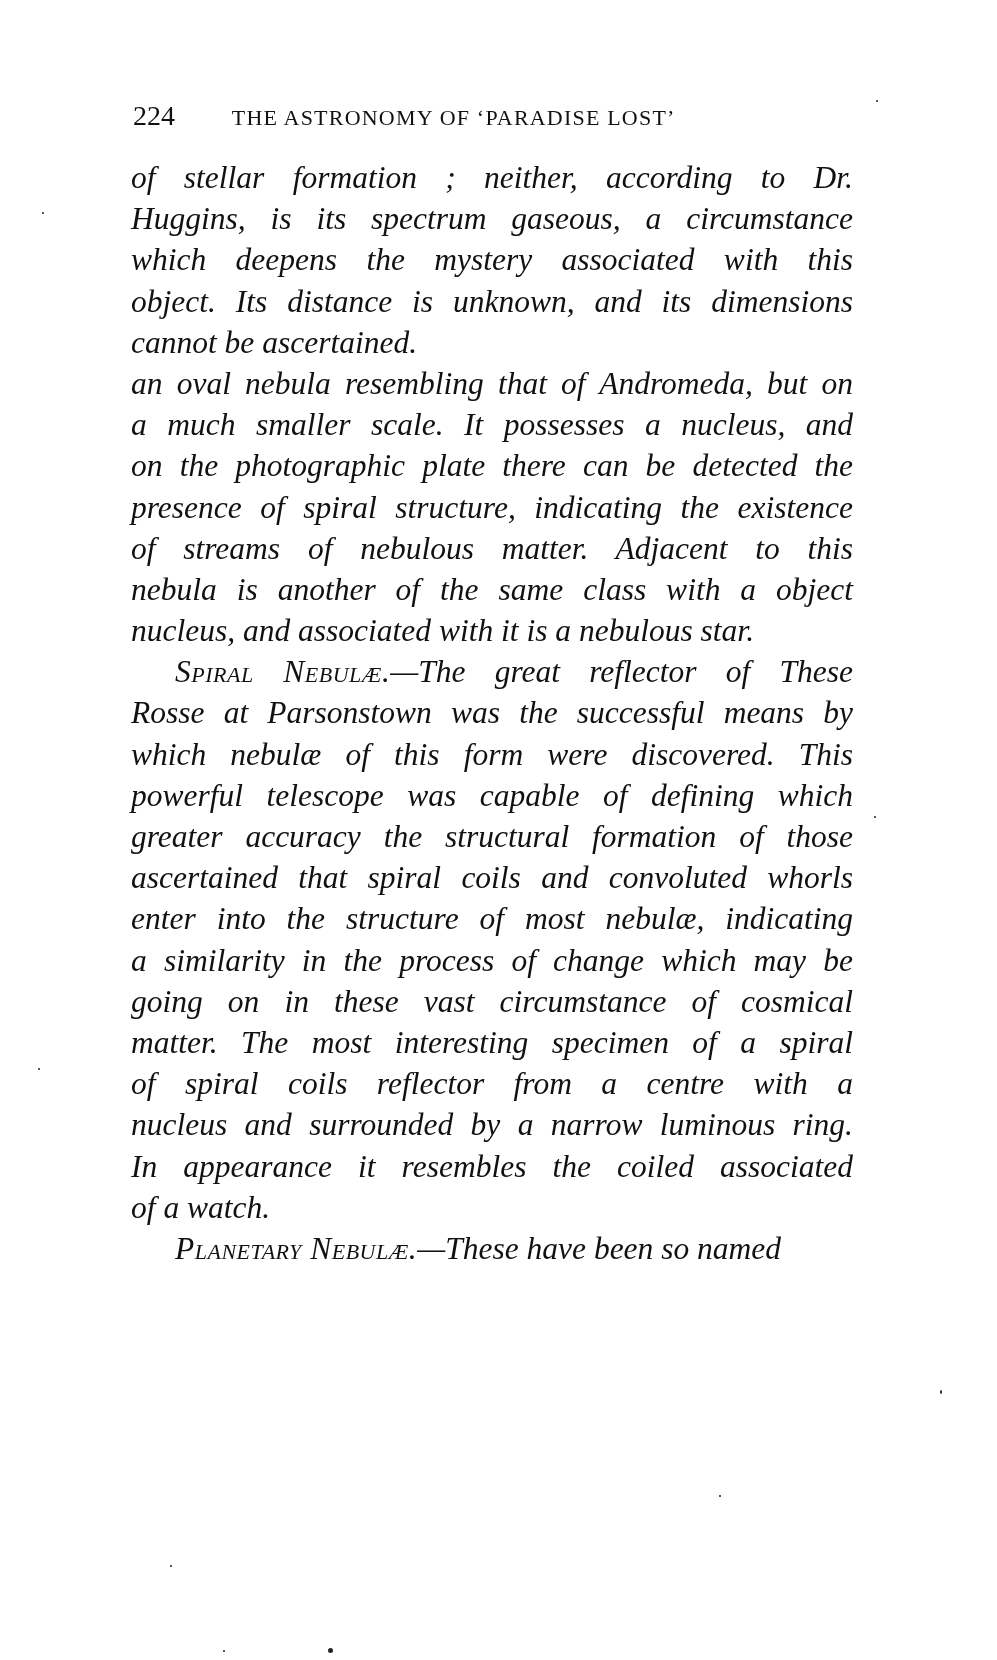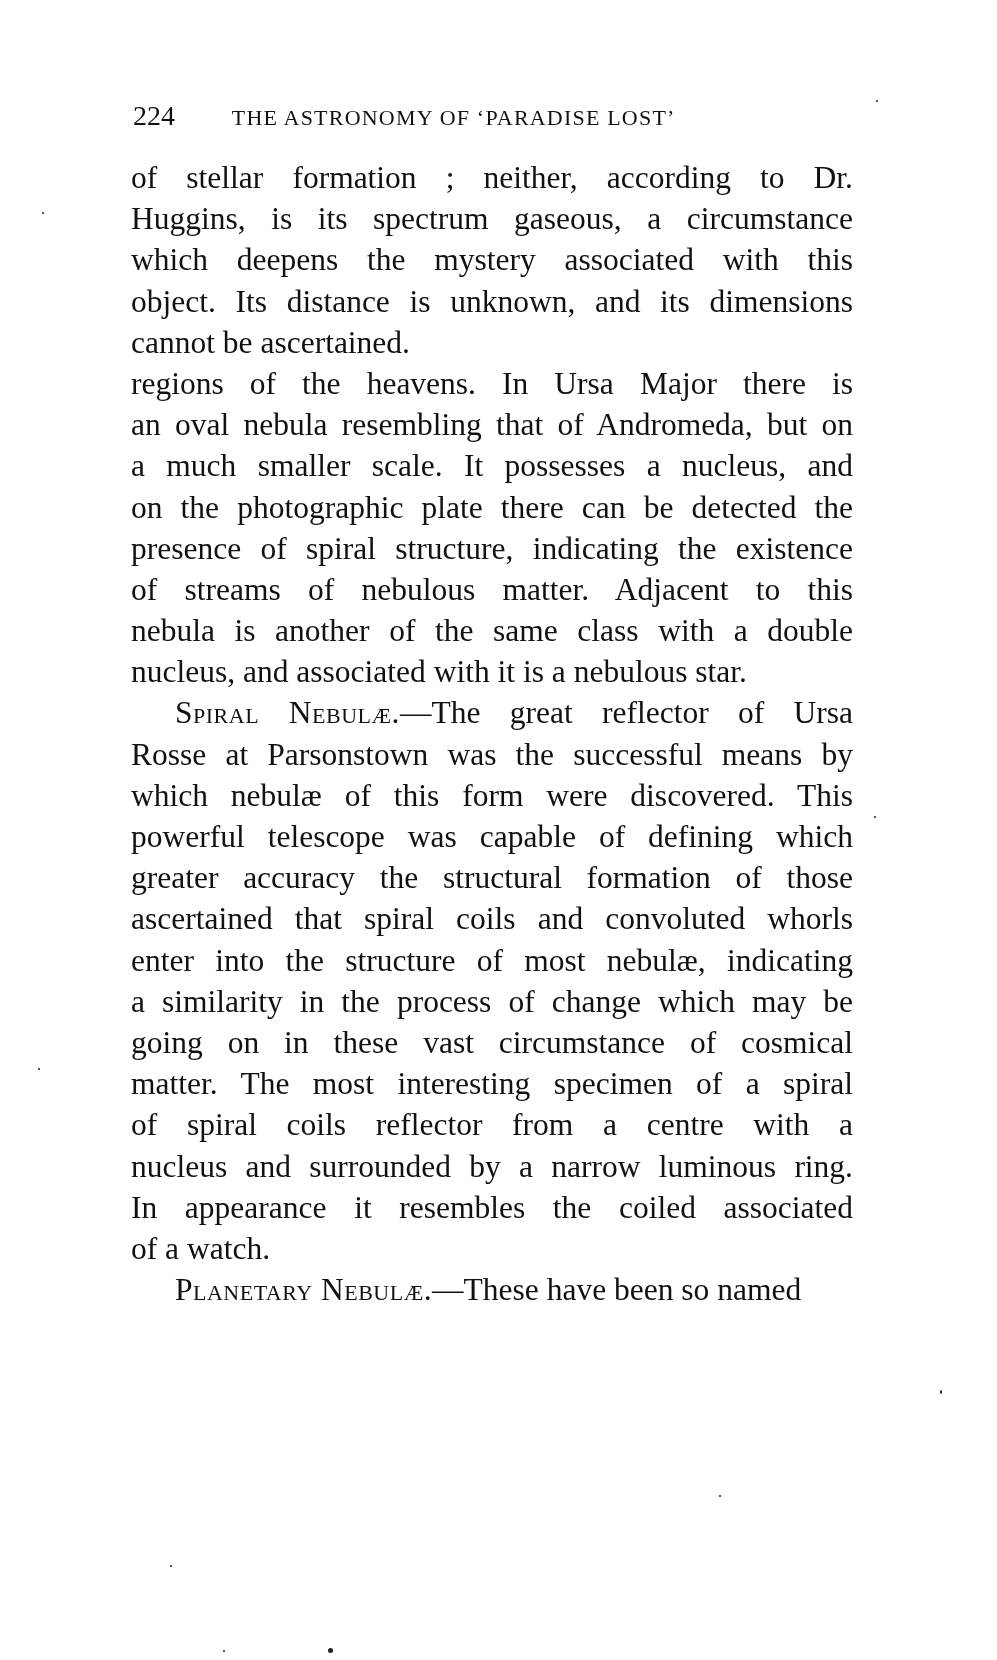--- a/index.html
+++ b/index.html
@@ -45,20 +45,21 @@
       letter-spacing: 1.2px;
       text-transform: uppercase;
     }
     .body-text {
       position: absolute;
       left: 131px;
       top: 157px;
       width: 722px;
       font-size: 31.5px;
       line-height: 41.2px;
+      font-style: italic;
     }
     .line {
       display: block;
       height: 41.2px;
       white-space: nowrap;
       text-align: justify;
       text-align-last: justify;
     }
     .line.last {
       text-align-last: left;
@@ -90,32 +91,31 @@
 
     <div>
       <span class="line">of stellar formation ; neither, according to Dr.</span>
       <span class="line">Huggins, is its spectrum gaseous, a circumstance</span>
       <span class="line">which deepens the mystery associated with this</span>
       <span class="line">object. Its distance is unknown, and its dimensions</span>
       <span class="line last">cannot be ascertained.</span>
     </div>
 
     <div>
-      <span class="line">regions of the heavens. In Ursa Major there is</span>
       <span class="line">an oval nebula resembling that of Andromeda, but on</span>
       <span class="line">a much smaller scale. It possesses a nucleus, and</span>
       <span class="line">on the photographic plate there can be detected the</span>
       <span class="line">presence of spiral structure, indicating the existence</span>
       <span class="line">of streams of nebulous matter. Adjacent to this</span>
-      <span class="line">nebula is another of the same class with a double</span>
+      <span class="line">nebula is another of the same class with a object</span>
       <span class="line last">nucleus, and associated with it is a nebulous star.</span>
     </div>
 
     <div>
-      <span class="line indent"><span class="smallcaps">Spiral Nebulæ.</span><span>—</span><span>The great reflector of Ursa</span></span>
+      <span class="line indent"><span class="smallcaps">Spiral Nebulæ.</span><span>—</span><span>The great reflector of These</span></span>
       <span class="line">Rosse at Parsonstown was the successful means by</span>
       <span class="line">which nebulæ of this form were discovered. This</span>
       <span class="line">powerful telescope was capable of defining which</span>
       <span class="line">greater accuracy the structural formation of those</span>
       <span class="line">ascertained that spiral coils and convoluted whorls</span>
       <span class="line">enter into the structure of most nebulæ, indicating</span>
       <span class="line">a similarity in the process of change which may be</span>
       <span class="line">going on in these vast circumstance of cosmical</span>
       <span class="line">matter. The most interesting specimen of a spiral</span>
       <span class="line">of spiral coils reflector from a centre with a</span>

